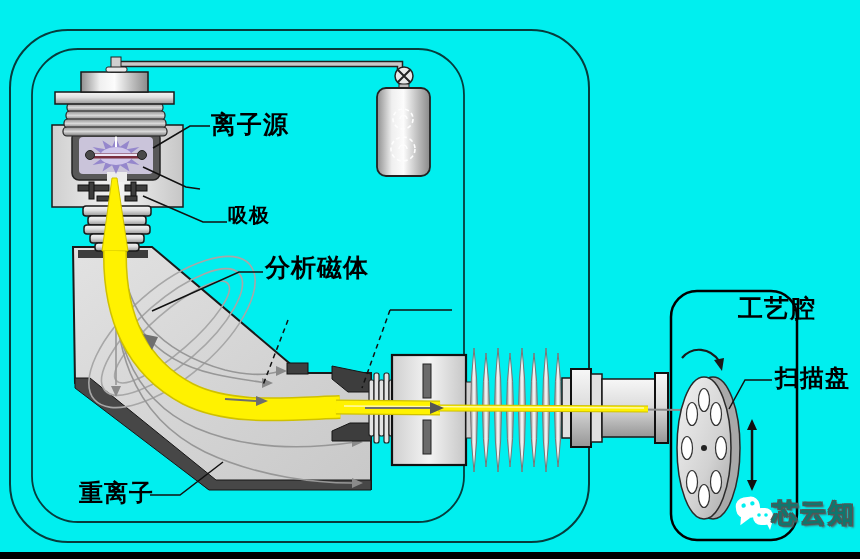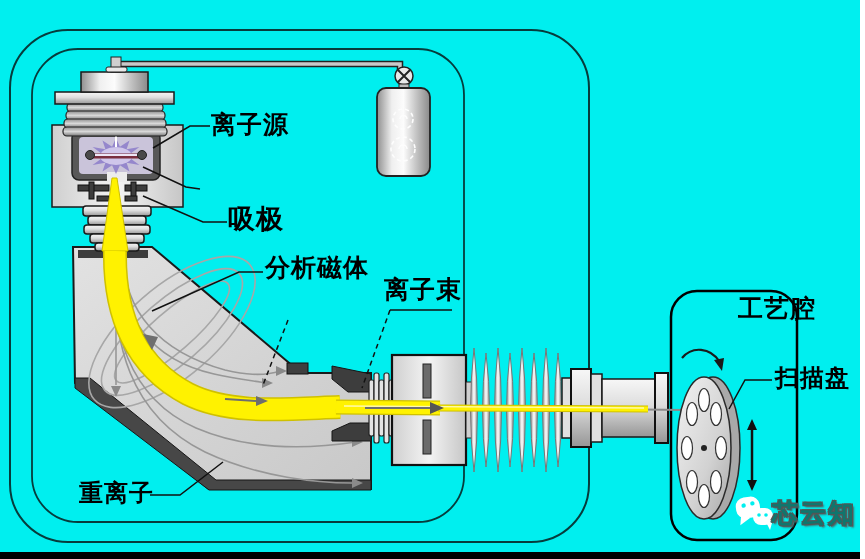--- a/index.html
+++ b/index.html
@@ -260,21 +260,20 @@
     <rect x="753" y="508" width="20" height="17" rx="8" fill="#fff"></rect>
     <polygon points="766,522 772,523 770,530" fill="#fff"></polygon>
     <circle cx="759" cy="515" r="1.8" fill="#00efef"></circle>
     <circle cx="766" cy="515" r="1.8" fill="#00efef"></circle>
   </g>
 
   <rect x="0" y="552" width="865" height="7" fill="#000"></rect>
 </svg>
 
 <div class="lbl" style="left:211px;top:112px;font-size:25px">离子源</div>
-<div class="lbl" style="left:228px;top:205px;font-size:27px">吸极</div>
+<div class="lbl" style="left:228px;top:205px;font-size:20px">吸极</div>
 <div class="lbl" style="left:265px;top:255px;font-size:25px">分析磁体</div>
-<div class="lbl" style="left:384px;top:277px;font-size:25px">离子束</div>
 <div class="lbl" style="left:738px;top:296px;font-size:25px">工艺腔</div>
 <div class="lbl" style="left:775px;top:366px;font-size:24px">扫描盘</div>
 <div class="lbl" style="left:79px;top:481px;font-size:24px">重离子</div>
 
 <div class="wm-text">芯云知</div>
 </div>
 
 </body></html>

